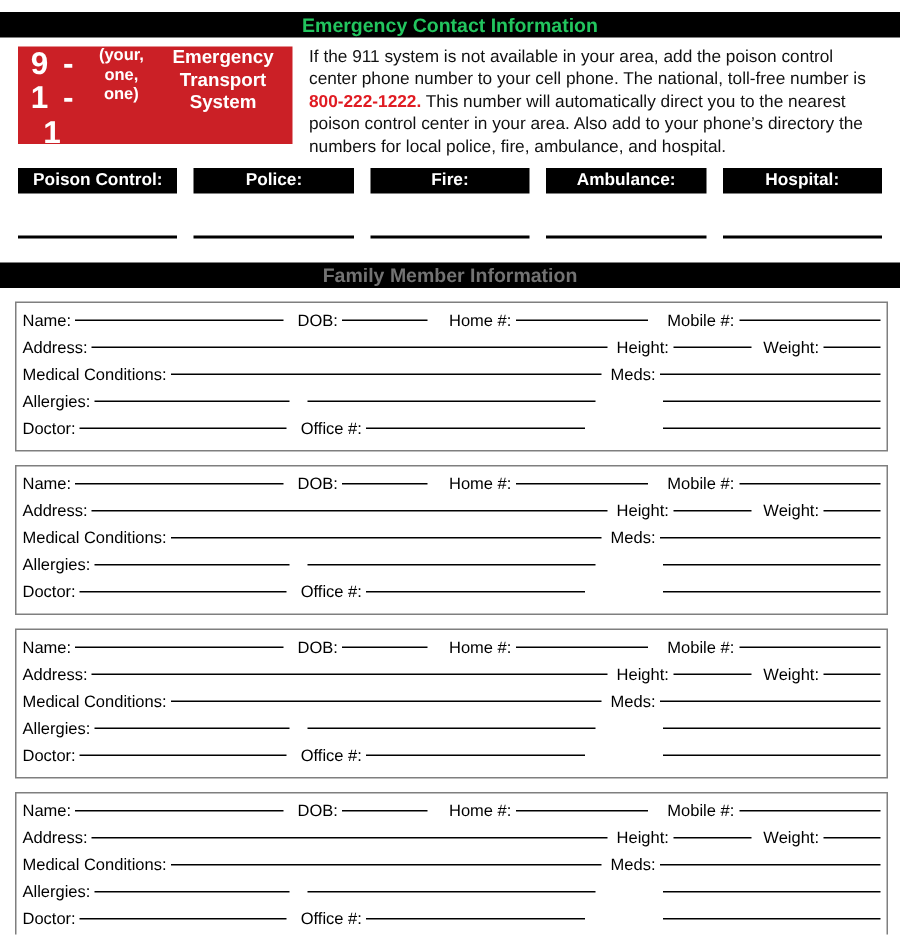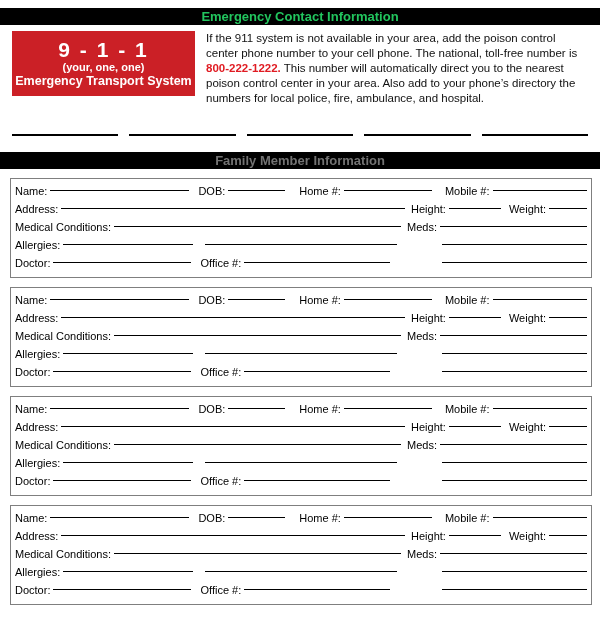--- a/index.html
+++ b/index.html
@@ -1,21 +1,21 @@
 <!DOCTYPE html>
 <html style="--badge-red: #CB2026; --phone-red: #E01B22; --bar-black: #000000;"><head>
 <meta charset="utf-8">
 <style>
   html,body{margin:0;padding:0;width:600px;height:623px;overflow:hidden;background:#fff}
   body{font-family:"Liberation Sans",sans-serif;color:#000}
   .top-bar{margin-top:8px;height:17px;line-height:17px;background:var(--bar-black,#000);color:#22c55e;
            font-weight:bold;font-size:13px;text-align:center}
   .intro{display:flex;margin:6px 12px 0;gap:11px;height:75px}
   .badge{width:183px;min-width:183px;height:65px;background:var(--badge-red,#CB2026);color:#fff;
-         display:flex;flex-direction:column;justify-content:center;text-align:center}
+         display:flex;flex-direction:row;justify-content:center;text-align:center}
   .badge-number{font-size:21px;font-weight:bold;line-height:23px;letter-spacing:2px}
   .badge-words{font-size:11px;font-weight:bold;line-height:13px}
   .badge-caption{font-size:12.5px;font-weight:bold;line-height:15px}
   .intro-text{flex:1;font-size:11.5px;line-height:15px;color:#111;padding-right:2px}
   .phone{color:var(--phone-red,#E01B22);font-weight:bold}
   .contacts-row{display:flex;gap:11px;margin:6px 12px 0}
   .contact-box{flex:1;height:17px;line-height:17px;background:#000;color:#fff;font-weight:bold;
                font-size:11.5px;text-align:center}
   .contacts-lines{display:flex;gap:11px;margin:26px 12px 0}
   .contact-line{flex:1;height:2px;border-bottom:2px solid #000}
@@ -42,20 +42,27 @@
 
   <div class="intro">
     <div class="badge">
       <div class="badge-number">9 - 1 - 1</div>
       <div class="badge-words">(your, one, one)</div>
       <div class="badge-caption">Emergency Transport System</div>
     </div>
     <div class="intro-text"><span>If the 911 system is not available in your area, add the poison control center phone number to your cell phone. The national, toll-free number is </span><span class="phone">800-222-1222.</span><span> This number will automatically direct you to the nearest poison control center in your area. Also add to your phone’s directory the numbers for local police, fire, ambulance, and hospital.</span></div>
   </div>
 
+  <div class="contacts-row">
+    <div class="contact-box">Poison Control:</div>
+    <div class="contact-box">Police:</div>
+    <div class="contact-box">Fire:</div>
+    <div class="contact-box">Ambulance:</div>
+    <div class="contact-box">Hospital:</div>
+  </div>
 
   <div class="contacts-lines">
     <div class="contact-line"></div>
     <div class="contact-line"></div>
     <div class="contact-line"></div>
     <div class="contact-line"></div>
     <div class="contact-line"></div>
   </div>
 
   <div class="family-bar">Family Member Information</div>

